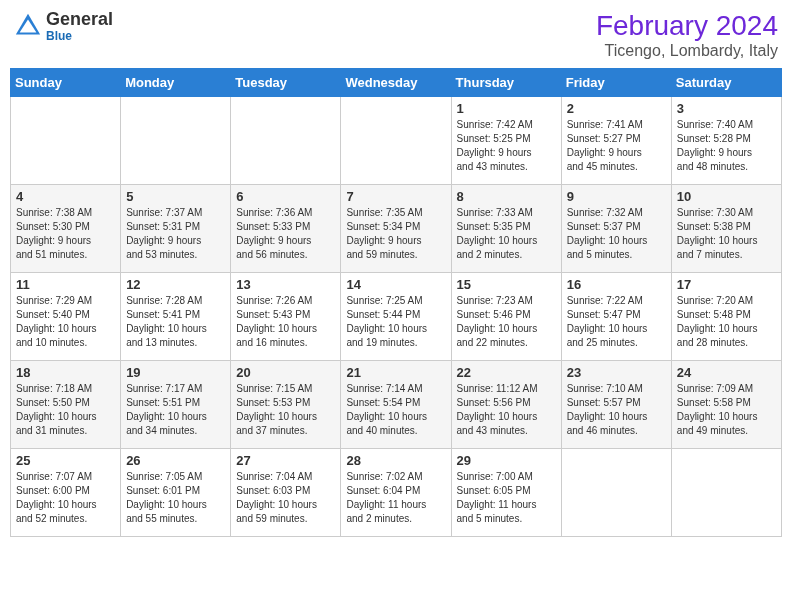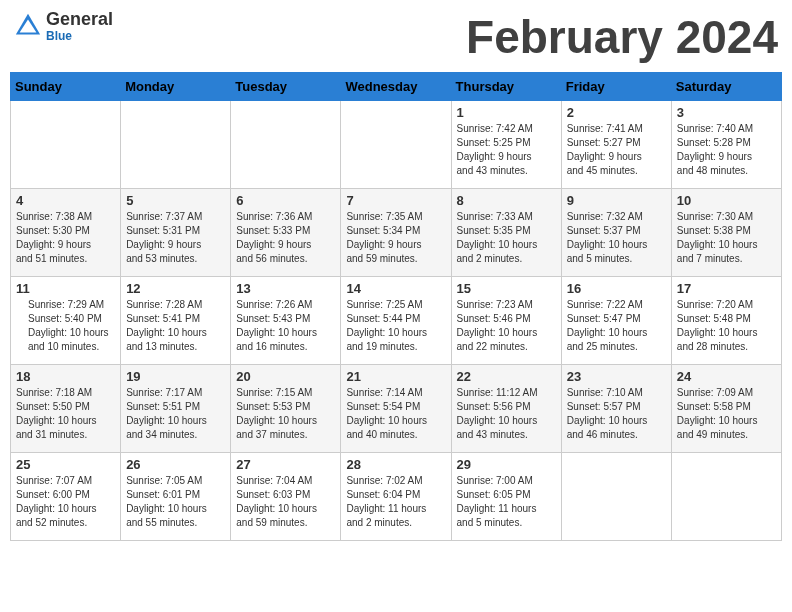--- a/index.html
+++ b/index.html
@@ -38,38 +38,38 @@
       color: #1a6bb5;
     }
     .logo-icon {
       width: 28px;
       height: 28px;
     }
     .title-section {
       text-align: right;
     }
     .month-title {
-      font-size: 46px;
-      font-weight: bold;
-      color: #404040;
+      font-size: 28px;
+      font-weight: normal;
+      color: #6d28d9;
     }
     .subtitle {
       font-size: 16px;
       color: #555;
     }
     table {
       width: 100%;
       border-collapse: collapse;
       table-layout: fixed;
     }
     thead tr {
       background-color: #2a7fd4;
     }
     thead th {
-      color: #000000;
+      color: #ffffff;
       font-size: 13px;
       font-weight: bold;
       padding: 6px 4px;
       text-align: left;
       border: 1px solid #2a7fd4;
     }
     tbody tr {
       vertical-align: top;
     }
     tbody td {
@@ -111,20 +111,21 @@
       <polygon points="15,2 28,24 2,24" fill="#2a7fd4"></polygon>
       <polygon points="15,8 24,22 6,22" fill="white"></polygon>
     </svg>
     <div class="logo-text">
       <span class="logo-general">General</span>
       <span class="logo-blue">Blue</span>
     </div>
   </div>
   <div class="title-section">
     <div class="month-title">February 2024</div>
+    <div class="subtitle">Ticengo, Lombardy, Italy</div>
   </div>
 </div>
 
 <table>
   <thead>
     <tr>
     <th>Sunday</th>
         <th>Monday</th>
         <th>Tuesday</th>
         <th>Wednesday</th>
@@ -208,21 +209,21 @@
           <span class="day-number">10</span>
           <div class="day-info" style="white-space: pre-line;">Sunrise: 7:30 AM
 Sunset: 5:38 PM
 Daylight: 10 hours
 and 7 minutes.</div>
         </td>
       </tr>
       <tr>
         <td>
           <span class="day-number">11</span>
-          <div class="day-info" style="white-space: pre-line; margin-left: 12px;">Sunrise: 7:29 AM
+          <div class="day-info" style="white-space: pre-line;">Sunrise: 7:29 AM
 Sunset: 5:40 PM
 Daylight: 10 hours
 and 10 minutes.</div>
         </td>
         <td>
           <span class="day-number">12</span>
           <div class="day-info" style="white-space: pre-line;">Sunrise: 7:28 AM
 Sunset: 5:41 PM
 Daylight: 10 hours
 and 13 minutes.</div>

